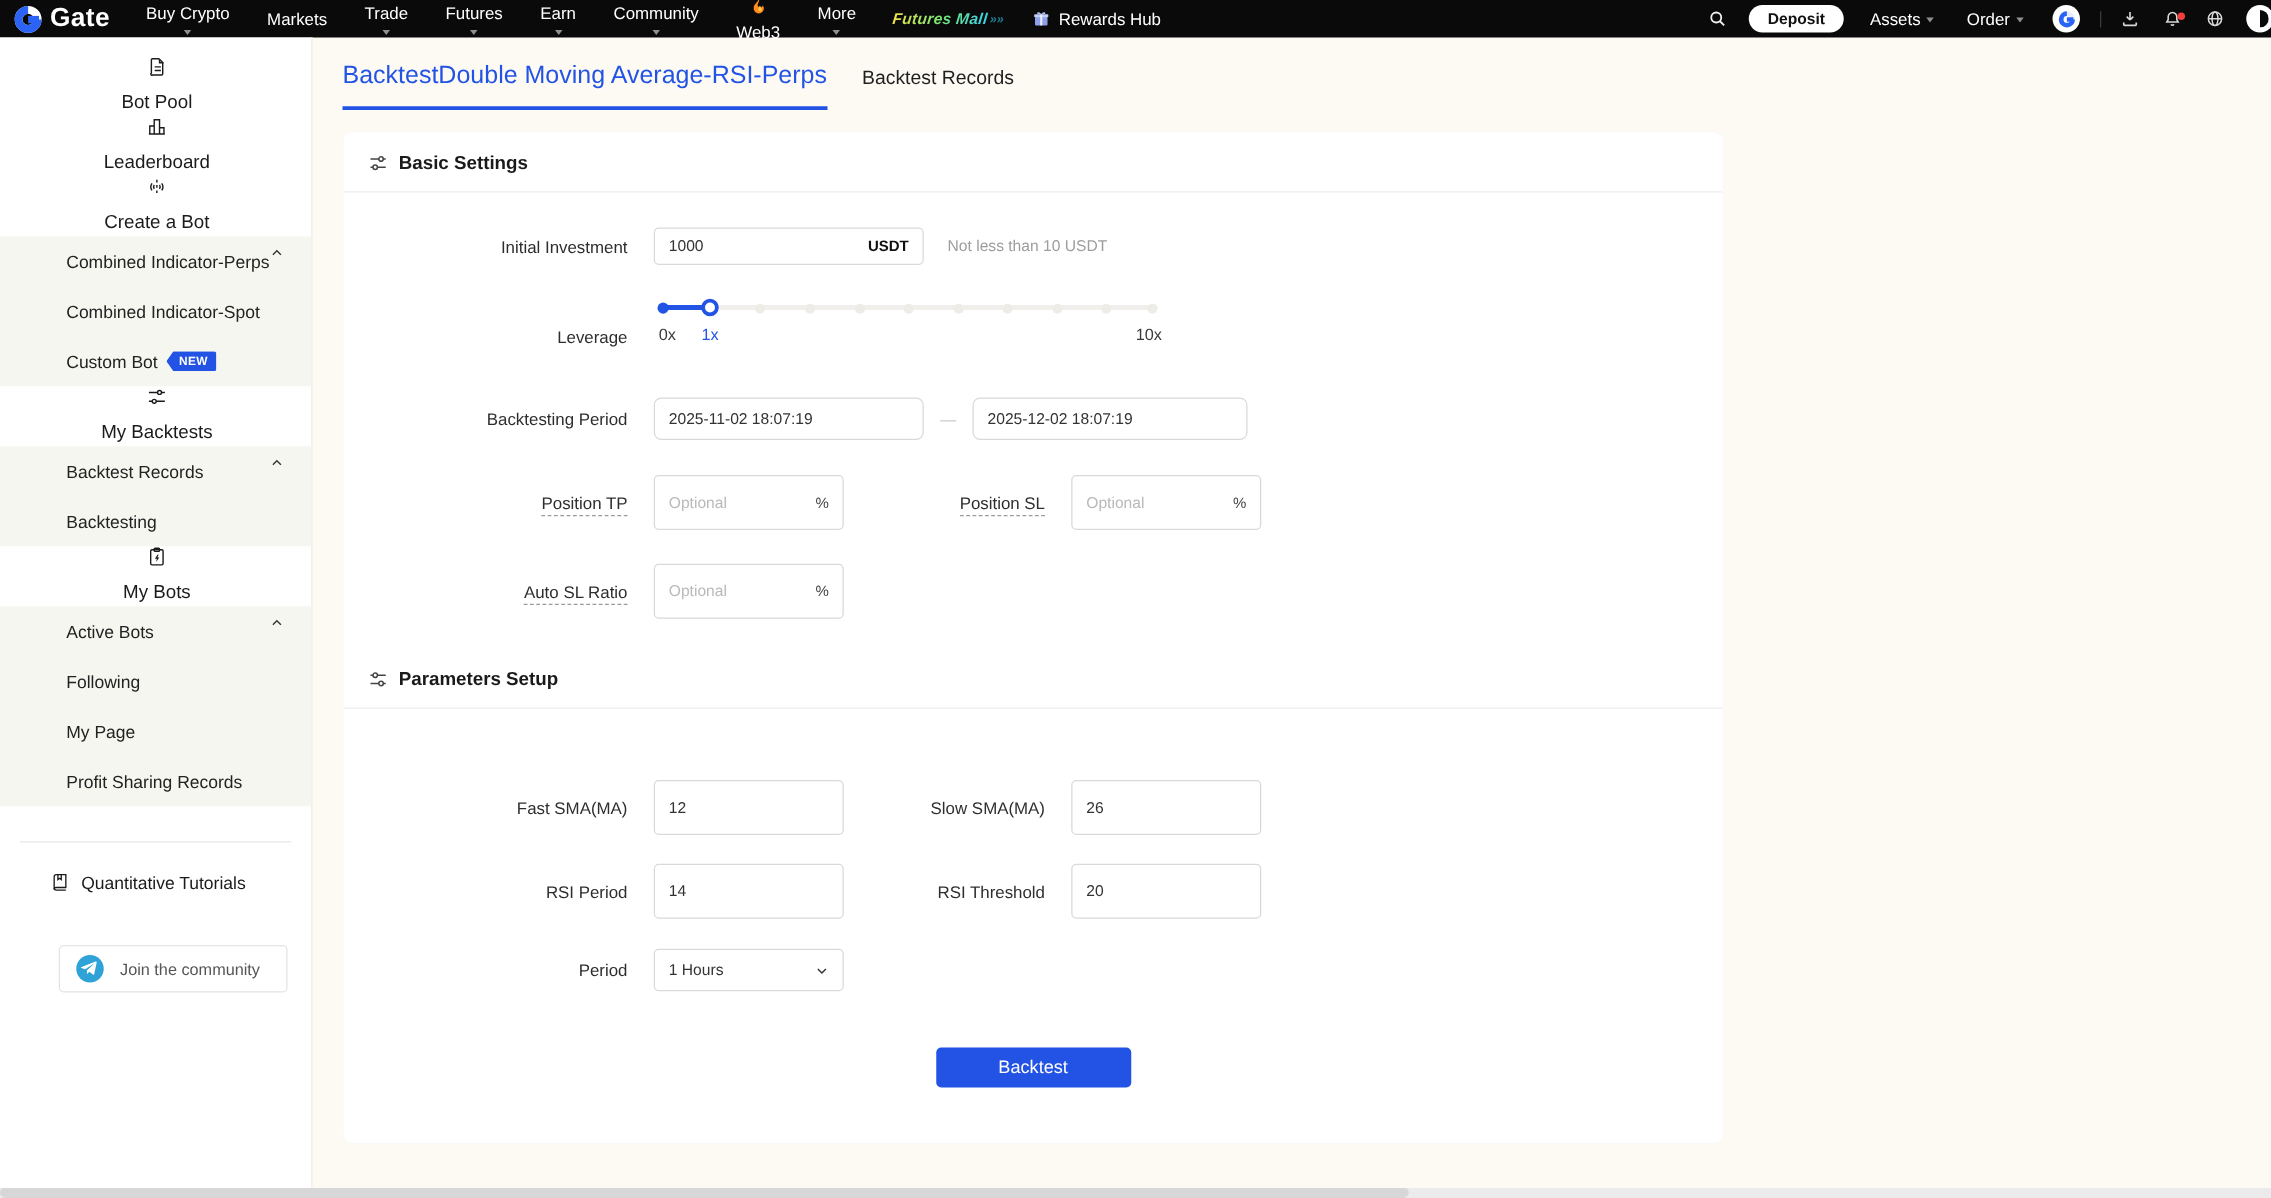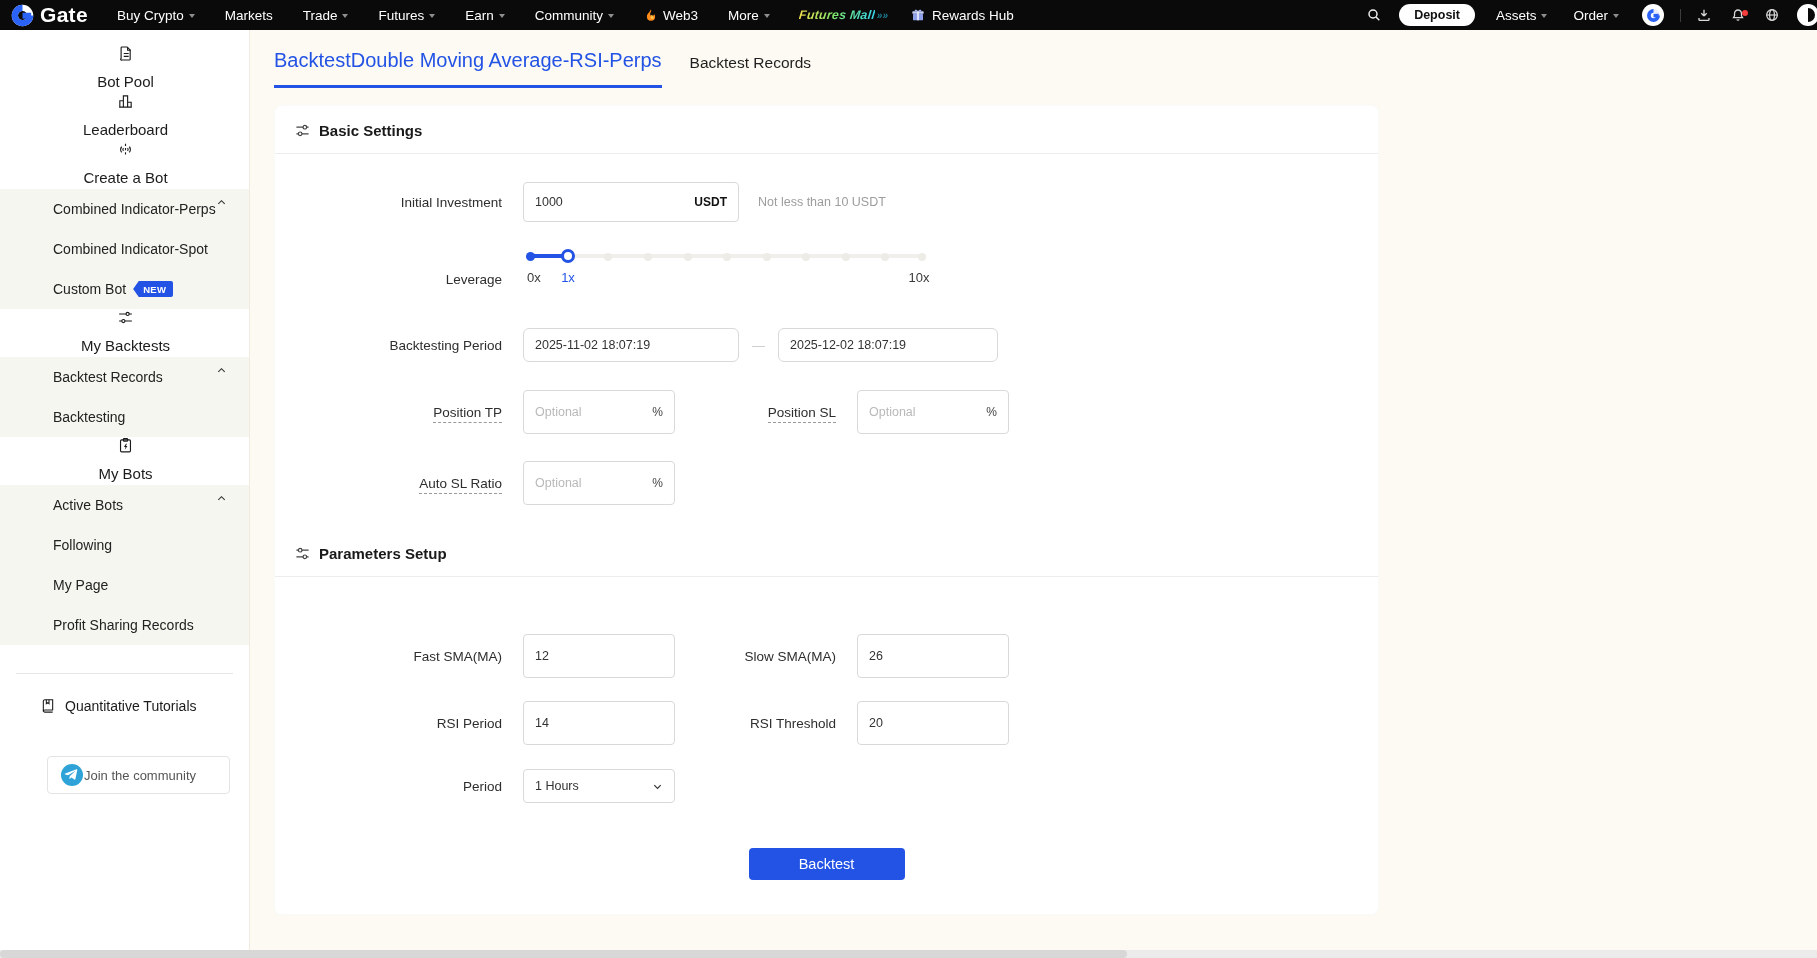--- a/index.html
+++ b/index.html
@@ -5,21 +5,21 @@
   * { margin:0; padding:0; box-sizing:border-box; }
   html,body { width:1817px; height:958px; overflow:hidden; }
   body { font-family:"Liberation Sans", sans-serif; background:#fcfaf2; color:#1b1b1b; }
 
   
   .navbar { height:30px; background:#0a0a0b; display:flex; align-items:center; padding:0 14px 0 10px; }
   .logo { display:flex; align-items:center; gap:5px; margin-right:14px; }
   .logo svg { width:25px; height:25px; }
   .logo-text { color:#fff; font-size:21px; font-weight:700; letter-spacing:.3px; }
   .nav-menu { display:flex; align-items:center; }
-  .nav-item { color:#fff; font-size:13.5px; font-weight:500; padding:0 15px; display:flex; align-items:center; gap:5px; cursor:pointer; white-space:nowrap; }
+  .nav-item { color:#fff; font-size:13.5px; font-weight:500; padding:0 15px; display:flex; align-items:center; gap:5px; cursor:pointer; white-space:nowrap;flex-direction:column; }
   .caret { width:0; height:0; border-left:3.5px solid transparent; border-right:3.5px solid transparent; border-top:4px solid #8f8f8f; margin-top:1px; }
   .flame { width:14px; height:16px; }
   .mall { margin:0 10px 0 14px; display:flex; align-items:center; cursor:pointer; }
   .mall-text { font-size:12.5px; font-style:italic; font-weight:800; letter-spacing:.2px;
     background:linear-gradient(100deg,#f7e04a 0%,#7ce86e 48%,#34d3f0 100%);
     -webkit-background-clip:text; background-clip:text; color:transparent; transform:skewX(-6deg); }
   .mall-arrows { font-size:10px; font-style:italic; font-weight:800; color:#1e7f95; margin-left:2px; }
   .rewards { display:flex; align-items:center; gap:6px; color:#fff; font-size:13.5px; font-weight:500; padding:0 12px; cursor:pointer; }
   .gift { width:16px; height:16px; }
   .nav-right { margin-left:auto; display:flex; align-items:center; gap:0; }
@@ -43,39 +43,39 @@
   .srow .sicon { width:17px; height:17px; display:flex; }
   .srow .sicon svg { width:17px; height:17px; }
   .chev { margin-left:auto; display:flex; }
   .chev svg { width:11px; height:11px; }
   .subgroup { background:#f6f6f1; }
   .ssub { height:40px; display:flex; align-items:center; padding-left:53px; font-size:14px; color:#222; cursor:pointer; }
   .new-badge { background:#2353e5; color:#fff; font-size:9.5px; font-weight:700; padding:2.5px 7px 2.5px 10px; margin-left:7px; clip-path:polygon(14% 0,100% 0,100% 100%,14% 100%,0 50%); border-radius:2px; letter-spacing:.3px; }
   .side-divider { border-top:1px solid #e7e7e7; margin:28px 16px 12px 16px; }
   .tut-row { height:40px; display:flex; align-items:center; gap:9px; padding-left:40px; font-size:14px; color:#1b1b1b; cursor:pointer; }
   .tut-row svg { width:16px; height:16px; }
-  .community-btn { display:flex; align-items:center; width:183px; height:38px; margin:30px auto 0 47px; background:#fff; border:1px solid #e4e4e4; border-radius:4px; padding:0 12px; cursor:pointer; font-family:inherit; }
+  .community-btn { display:flex; align-items:center; gap:12px; width:183px; height:38px; margin:30px auto 0 47px; background:#fff; border:1px solid #e4e4e4; border-radius:4px; padding:0 12px; cursor:pointer; font-family:inherit; }
   .community-btn .tg { width:24px; height:24px; flex-shrink:0; }
   .community-btn span { font-size:13px; color:#555; }
 
   
   .main { flex:1; padding-left:24px; }
   .tabs { display:flex; align-items:flex-start; padding-top:19px; height:75px; }
   .tab-active { font-size:20px; font-weight:500; color:#2353e5; padding-bottom:13px; border-bottom:3px solid #2353e5; cursor:pointer; }
   .tab-plain { font-size:15.5px; color:#1f1f1f; margin-left:28px; padding-top:5px; cursor:pointer; }
 
   .card { width:1105px; height:810px; background:#fff; border-radius:8px; border:1px solid rgba(0,0,0,.02); overflow:hidden; }
   .section-head { display:flex; align-items:center; gap:9px; padding:16px 20px 14px 20px; font-size:15px; font-weight:600; color:#1a1a1a; }
   .section-head svg { width:15px; height:15px; }
   .card-divider { border-top:1px solid #ededed; }
 
   .frow { display:flex; align-items:center; }
   .flabel { width:227px; text-align:right; font-size:13.5px; color:#2e2e2e; flex-shrink:0; margin-right:21px; }
   .dotted { border-bottom:1px dashed #9a9a9a; padding-bottom:2px; }
-  .ibox { height:40px; border:1px solid #d9d9d9; border-radius:4px; background:#fff; display:flex; align-items:center; padding:0 11px; }
+  .ibox { height:30px; border:1px solid #d9d9d9; border-radius:4px; background:#fff; display:flex; align-items:center; padding:0 11px; }
   .ibox input { border:none; outline:none; width:100%; font-family:inherit; font-size:12.5px; color:#333; background:transparent; }
   .ibox input::placeholder { color:#b9b9b9; }
   .w216 { width:216px; }
   .w220 { width:220px; }
   .w152 { width:152px; }
   .h32 { height:44px; }
   .h34 { height:34px; border-radius:6px; }
   .suffix-bold { font-size:12px; font-weight:700; color:#111; margin-left:8px; }
   .suffix { font-size:12px; color:#444; margin-left:8px; }
   .hint { margin-left:19px; font-size:12.5px; color:#9d9d9d; }

